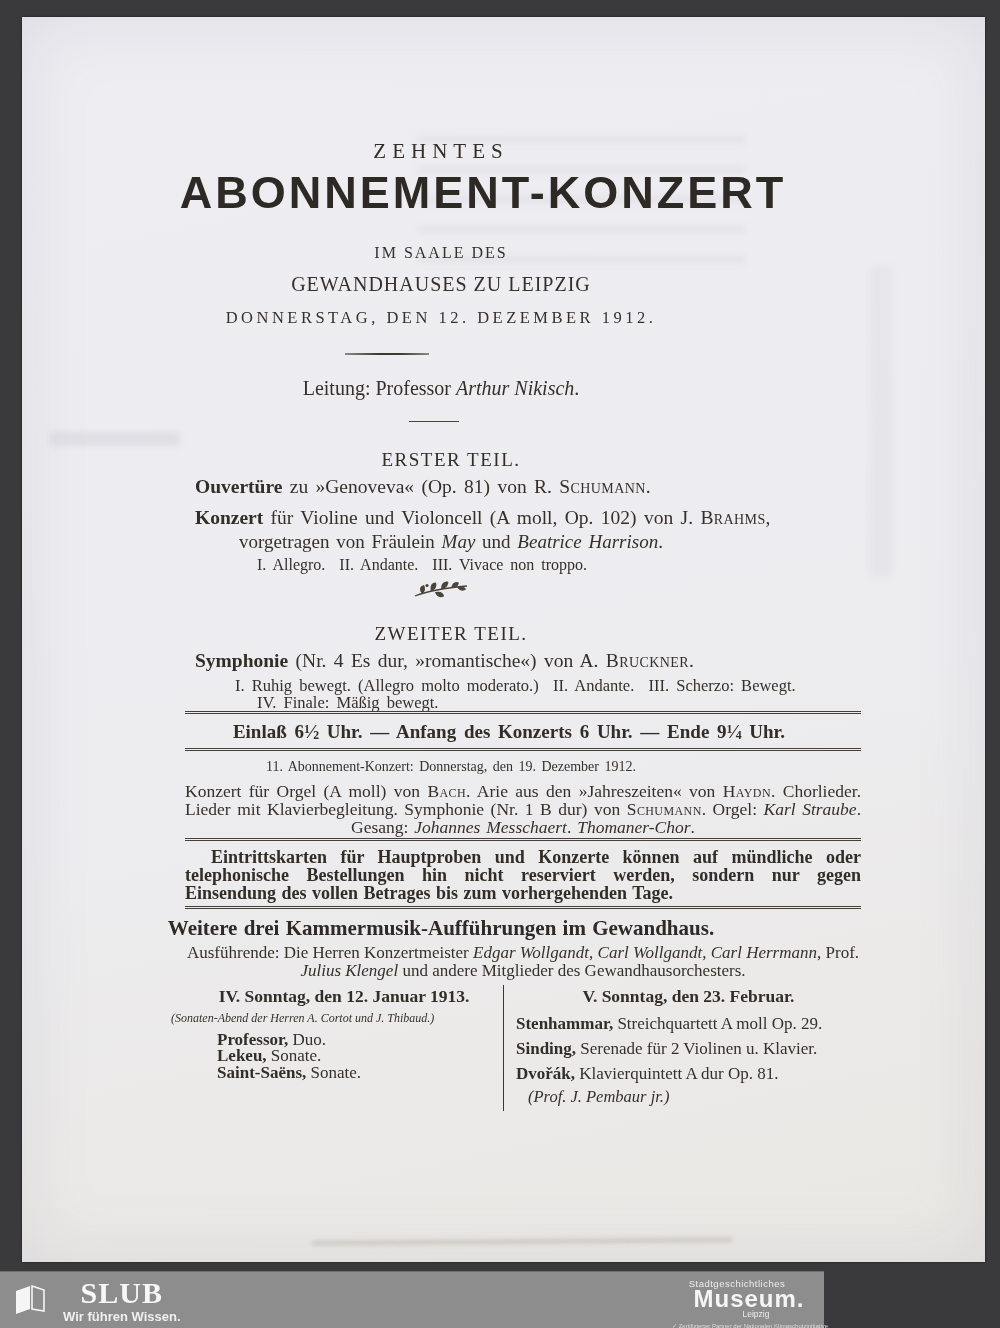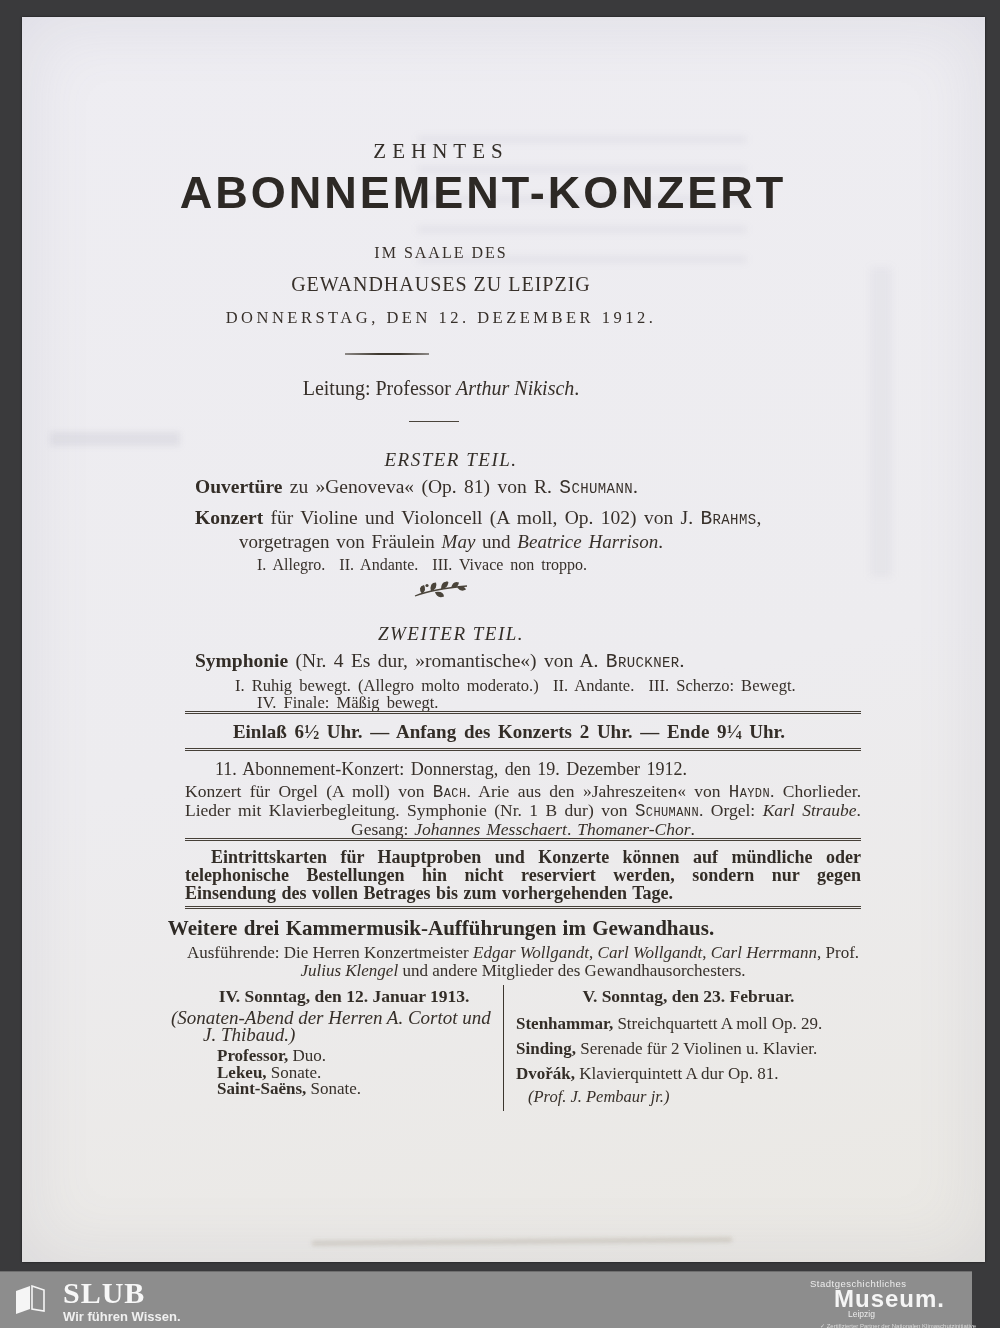--- a/index.html
+++ b/index.html
@@ -50,21 +50,21 @@
                  font-size: 45px; letter-spacing: 3px; color: #2d2925; font-stretch: 95%; }
   .venue1      { top: 227px; font-size: 16px; letter-spacing: 2px; }
   .venue2      { top: 256px; font-size: 20px; letter-spacing: 1px; }
   .dateline    { top: 291px; font-size: 16.5px; letter-spacing: 3.5px; }
 
   .rule-1 { top: 336px; left: 160px; width: 84px; height: 2px;
             background: linear-gradient(90deg, rgba(62,56,48,0.55), #3e382f 40%, #3e382f 65%, rgba(62,56,48,0.55)); }
   .conductor { top: 360px; font-size: 20px; }
   .rule-2 { top: 404px; left: 224px; width: 50px; height: 1.4px; background: #4a443b; }
 
-  .part-heading { font-size: 19px; letter-spacing: 1.5px; color: #332e28; font-style: italic; }
+  .part-heading { font-size: 19px; letter-spacing: 1.5px; color: #332e28; }
   .h-part1 { top: 432px; }
   .h-part2 { top: 606px; }
 
   .work-line { font-size: 19.5px; word-spacing: 2.5px; padding-left: 10px; text-align: left; }
   .w-ouverture { top: 459px; }
   .w-konzert   { top: 490px; }
   .w-sub       { top: 514px; font-size: 19px; word-spacing: 2px; }
   .movements   { font-size: 16px; word-spacing: 3px; text-align: left; white-space: pre-wrap; }
   .mov-1  { top: 539px; padding-left: 72px; }
   .ornament-row { top: 562px; }
@@ -72,52 +72,53 @@
   .mov-2a { top: 659px; padding-left: 50px; font-size: 16.5px; }
   .mov-2b { top: 676px; padding-left: 72px; font-size: 16.5px; }
 
   .dbl { height: 3px; border-top: 1.4px solid #464038; border-bottom: 1.1px solid #464038; background: transparent; }
   .dbl-a { top: 694px; } .dbl-b { top: 731px; } .dbl-c { top: 821px; } .dbl-d { top: 889px; }
 
   .times { top: 704px; font-size: 19px; font-weight: 700; word-spacing: 3px; transform: translateX(-14px); color: #332d27; }
   .st-frn { font-size: 0.62em; vertical-align: 0.45em; }
   .st-frd { font-size: 0.62em; vertical-align: -0.08em; }
 
-  .next-heading { top: 742px; font-size: 18px; word-spacing: 2px; }
+  .next-heading { top: 742px; font-size: 14px; word-spacing: 2px; }
   .next-body { top: 766px; font-size: 17.5px; line-height: 17.8px; text-align: justify;
                text-align-last: center; word-spacing: 1.5px; }
 
   .tickets { top: 832px; font-size: 18px; line-height: 17.9px; font-weight: 700;
              text-align: justify; text-indent: 26px; word-spacing: 1px; color: #332d27; }
 
   .chamber-heading { top: 899px; font-size: 21px; font-weight: 700; word-spacing: 1px; color: #2f2a25; }
   .performers { top: 927px; font-size: 17px; line-height: 17.6px; text-align: center; }
 
   .columns { top: 966px; height: 132px; }
   .col-left  { position: absolute; left: 0; top: 0; width: 318px; }
   .col-div   { position: absolute; left: 318px; top: 2px; width: 1.3px; height: 126px; background: #3c362e; }
   .col-right { position: absolute; left: 331px; top: 0; width: 345px; }
   .col-title { font-size: 17.5px; font-weight: 700; text-align: center; color: #332d27; }
   .col-title.ct-left  { margin-top: 3px; }
   .col-title.ct-right { margin-top: 3px; }
-  .col-note  { font-size: 19px; font-style: italic; line-height: 16.5px;
+  .col-note  { font-size: 12px; font-style: italic; line-height: 16.5px;
                margin: 3px 0 0 -14px; padding-left: 32px; text-indent: -32px; text-align: left; }
   .works-left  { margin: 5px 0 0 32px; font-size: 17px; line-height: 16.6px; text-align: left; }
   .works-right { margin: 4px 0 0 0;  font-size: 17px; line-height: 25px;  text-align: left; }
   .note-right  { font-size: 16.5px; font-style: italic; margin: 0 0 0 12px; text-align: left; line-height: 21px; }
 
   .st-b  { font-weight: 700; color: #332d27; }
   .st-i  { font-style: italic; }
-  .st-sc { font-variant: small-caps; letter-spacing: 0.4px; font-family: Liberation Mono, monospace; }
+  .st-sc { font-variant: small-caps; letter-spacing: 0.4px; }
 
   
   .footer-band {
-    position: absolute; left: 0; bottom: 0; width: 972px; height: 56px;
+    position: absolute; left: 0; bottom: 0; width: 824px; height: 56px;
     background: #8d8d8d; border-top: 1px solid #6f6f6f;
     font-family: "Liberation Sans", sans-serif;
+    text-align: center;
   }
   .slub { position: absolute; left: 13px; top: 6px; display: flex; align-items: flex-start; }
   .book-icon { display: block; margin-top: 6px; }
   .slub-text { margin-left: 16px; }
   .slub-name { font-family: "Liberation Serif", serif; font-weight: 700; font-size: 30px;
                line-height: 30px; letter-spacing: 1px; color: #f7f7f7; }
   .slub-tagline { font-size: 13px; font-weight: 700; color: #f0f0f0; margin-top: 1px; }
   .museum { position: absolute; right: 12px; top: 6px; width: 150px; color: #ededed; }
   .museum-line1 { font-size: 9.5px; letter-spacing: 0.5px; }
   .museum-name  { font-size: 24px; font-weight: 700; letter-spacing: 1px; margin-left: 24px; line-height: 20px; color: #f5f5f5; }
@@ -170,21 +171,21 @@
           </g>
         </svg>
       </div>
 
       <div class="part-heading h-part2 center sh-mid">ZWEITER TEIL.</div>
       <div class="work-line w-symph"><span class="st-b">Symphonie</span><span> (Nr. 4 Es dur, »romantische«) von A. </span><span class="st-sc">Bruckner</span><span>.</span></div>
       <div class="movements mov-2a">I. Ruhig bewegt. (Allegro molto moderato.)  II. Andante.  III. Scherzo: Bewegt.</div>
       <div class="movements mov-2b">IV. Finale: Mäßig bewegt.</div>
 
       <div class="dbl dbl-a"></div>
-      <div class="times center"><span>Einlaß 6</span><span class="st-frn">1</span><span>⁄</span><span class="st-frd">2</span><span> Uhr. — Anfang des Konzerts 2 Uhr. — Ende 9</span><span class="st-frn">1</span><span>⁄</span><span class="st-frd">4</span><span> Uhr.</span></div>
+      <div class="times center"><span>Einlaß 6</span><span class="st-frn">1</span><span>⁄</span><span class="st-frd">2</span><span> Uhr. — Anfang des Konzerts 6 Uhr. — Ende 9</span><span class="st-frn">1</span><span>⁄</span><span class="st-frd">4</span><span> Uhr.</span></div>
       <div class="dbl dbl-b"></div>
 
       <div class="next-heading center sh-mid">11. Abonnement-Konzert: Donnerstag, den 19. Dezember 1912.</div>
       <p class="next-body"><span>Konzert für Orgel (A moll) von </span><span class="st-sc">Bach</span><span>. Arie aus den »Jahreszeiten« von </span><span class="st-sc">Haydn</span><span>. Chorlieder. Lieder mit Klavierbegleitung. Symphonie (Nr. 1 B dur) von </span><span class="st-sc">Schumann</span><span>. Orgel: </span><span class="st-i">Karl Straube</span><span>. Gesang: </span><span class="st-i">Johannes Messchaert</span><span>. </span><span class="st-i">Thomaner-Chor</span><span>.</span></p>
 
       <div class="dbl dbl-c"></div>
       <p class="tickets">Eintrittskarten für Hauptproben und Konzerte können auf mündliche oder telephonische Bestellungen hin nicht reserviert werden, sondern nur gegen Einsendung des vollen Betrages bis zum vorhergehenden Tage.</p>
       <div class="dbl dbl-d"></div>
 
       <div class="chamber-heading center sh-head">Weitere drei Kammermusik-Aufführungen im Gewandhaus.</div>

